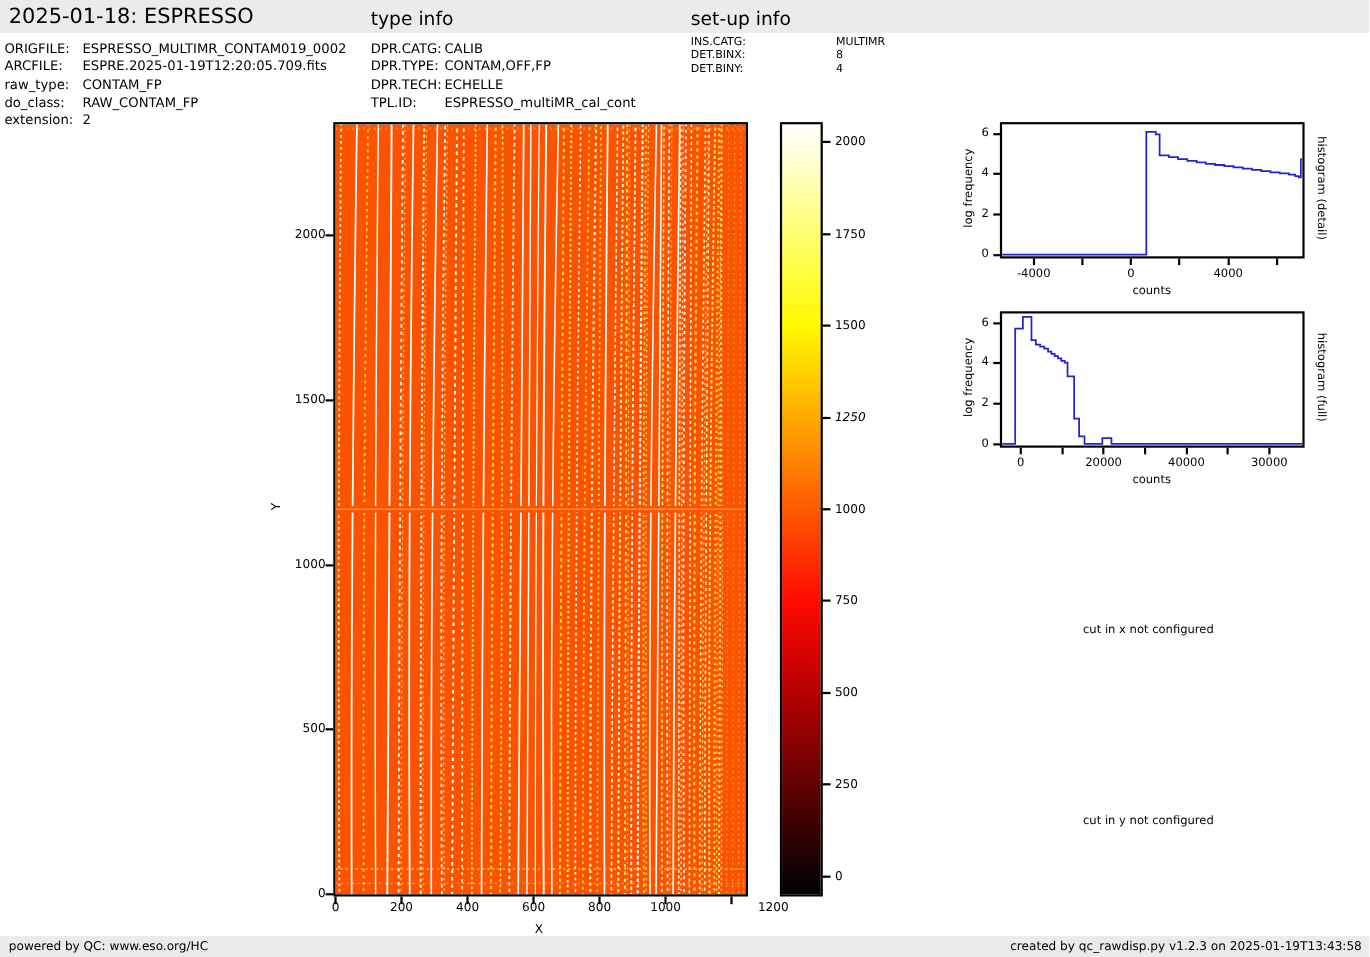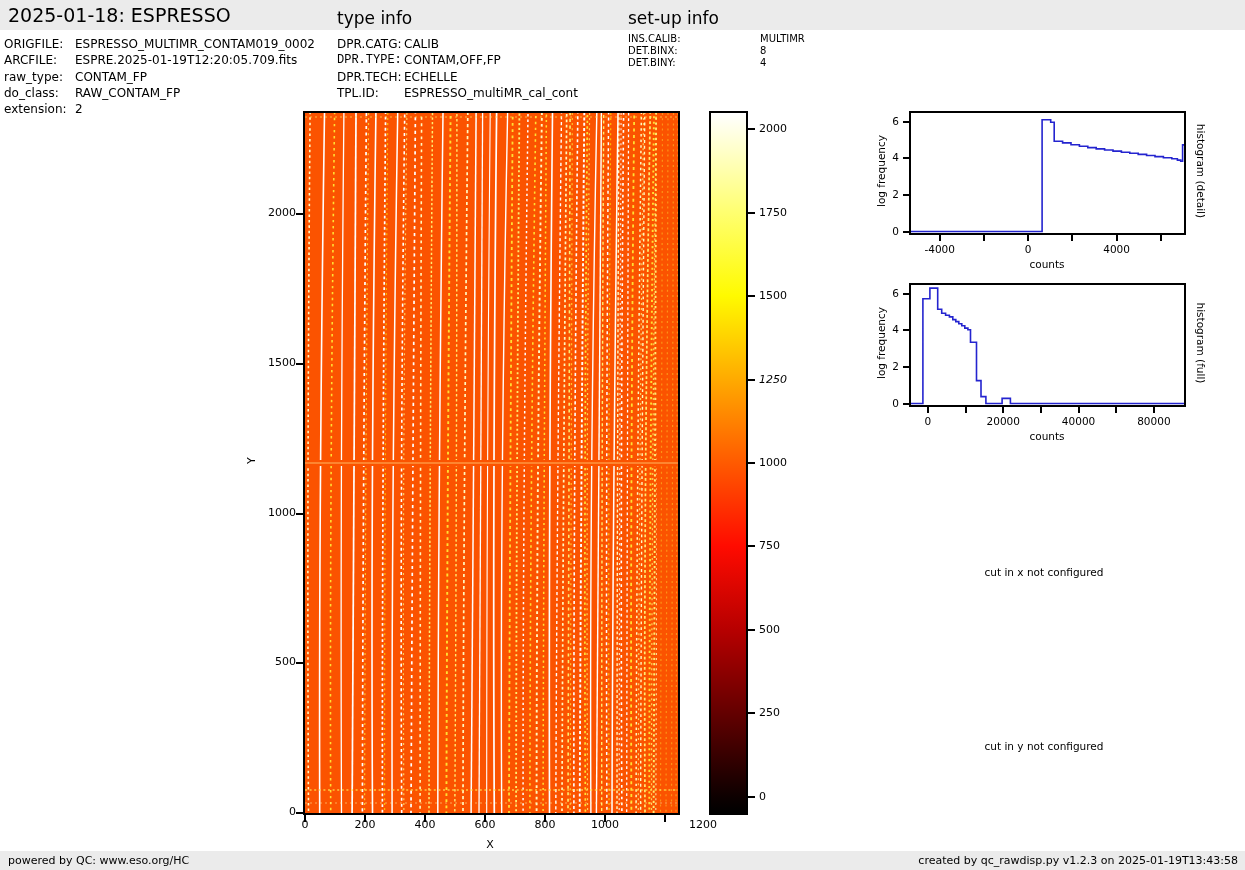--- a/index.html
+++ b/index.html
@@ -70,35 +70,35 @@
         <span class="kv-label" style="width: 71px;">extension:</span>
         <span>2</span>
       </div>
     </div>
   <div class="kv-block" id="type-info">
       <div class="kv-row">
         <span class="kv-label" style="width: 67px;">DPR.CATG:</span>
         <span>CALIB</span>
       </div>
       <div class="kv-row">
-        <span class="kv-label" style="width: 67px; font-family: Liberation Mono, monospace;">DPR.TYPE:</span>
+        <span class="kv-label" style="width: 67px;">DPR.TYPE:</span>
         <span>CONTAM,OFF,FP</span>
       </div>
       <div class="kv-row">
         <span class="kv-label" style="width: 67px;">DPR.TECH:</span>
         <span>ECHELLE</span>
       </div>
       <div class="kv-row">
         <span class="kv-label" style="width: 67px;">TPL.ID:</span>
         <span>ESPRESSO_multiMR_cal_cont</span>
       </div>
     </div>
   <div class="kv-block" id="setup-info">
       <div class="kv-row">
-        <span class="kv-label" style="width: 132px;">INS.CALIB:</span>
+        <span class="kv-label" style="width: 132px;">INS.CATG:</span>
         <span>MULTIMR</span>
       </div>
       <div class="kv-row">
         <span class="kv-label" style="width: 132px;">DET.BINX:</span>
         <span>8</span>
       </div>
       <div class="kv-row">
         <span class="kv-label" style="width: 132px;">DET.BINY:</span>
         <span>4</span>
       </div>
@@ -267,21 +267,21 @@
     <div style="position: absolute; left: 926.945px; top: 407px; width: 2px; height: 6px; background: rgb(0, 0, 0);"></div>
     <div style="position: absolute; left: 900.945px; top: 415px; width: 54px; text-align: center; font-size: 10.5px;">0</div>
     <div style="position: absolute; left: 964.6px; top: 407px; width: 2px; height: 6px; background: rgb(0, 0, 0);"></div>
     <div style="position: absolute; left: 1002.26px; top: 407px; width: 2px; height: 6px; background: rgb(0, 0, 0);"></div>
     <div style="position: absolute; left: 976.255px; top: 415px; width: 54px; text-align: center; font-size: 10.5px;">20000</div>
     <div style="position: absolute; left: 1039.91px; top: 407px; width: 2px; height: 6px; background: rgb(0, 0, 0);"></div>
     <div style="position: absolute; left: 1077.57px; top: 407px; width: 2px; height: 6px; background: rgb(0, 0, 0);"></div>
     <div style="position: absolute; left: 1051.57px; top: 415px; width: 54px; text-align: center; font-size: 10.5px;">40000</div>
     <div style="position: absolute; left: 1115.22px; top: 407px; width: 2px; height: 6px; background: rgb(0, 0, 0);"></div>
     <div style="position: absolute; left: 1152.88px; top: 407px; width: 2px; height: 6px; background: rgb(0, 0, 0);"></div>
-    <div style="position: absolute; left: 1126.88px; top: 415px; width: 54px; text-align: center; font-size: 10.5px;">80000</div>
+    <div style="position: absolute; left: 1126.88px; top: 415px; width: 54px; text-align: center; font-size: 10.5px;">30000</div>
     <div style="position: absolute; left: 903px; top: 402.534px; width: 6px; height: 2px; background: rgb(0, 0, 0);"></div>
     <div style="position: absolute; left: 873px; top: 396.534px; width: 26px; text-align: right; font-size: 10.5px;">0</div>
     <div style="position: absolute; left: 903px; top: 365.893px; width: 6px; height: 2px; background: rgb(0, 0, 0);"></div>
     <div style="position: absolute; left: 873px; top: 359.893px; width: 26px; text-align: right; font-size: 10.5px;">2</div>
     <div style="position: absolute; left: 903px; top: 329.252px; width: 6px; height: 2px; background: rgb(0, 0, 0);"></div>
     <div style="position: absolute; left: 873px; top: 323.252px; width: 26px; text-align: right; font-size: 10.5px;">4</div>
     <div style="position: absolute; left: 903px; top: 292.611px; width: 6px; height: 2px; background: rgb(0, 0, 0);"></div>
     <div style="position: absolute; left: 873px; top: 286.611px; width: 26px; text-align: right; font-size: 10.5px;">6</div>
   </div>
 

